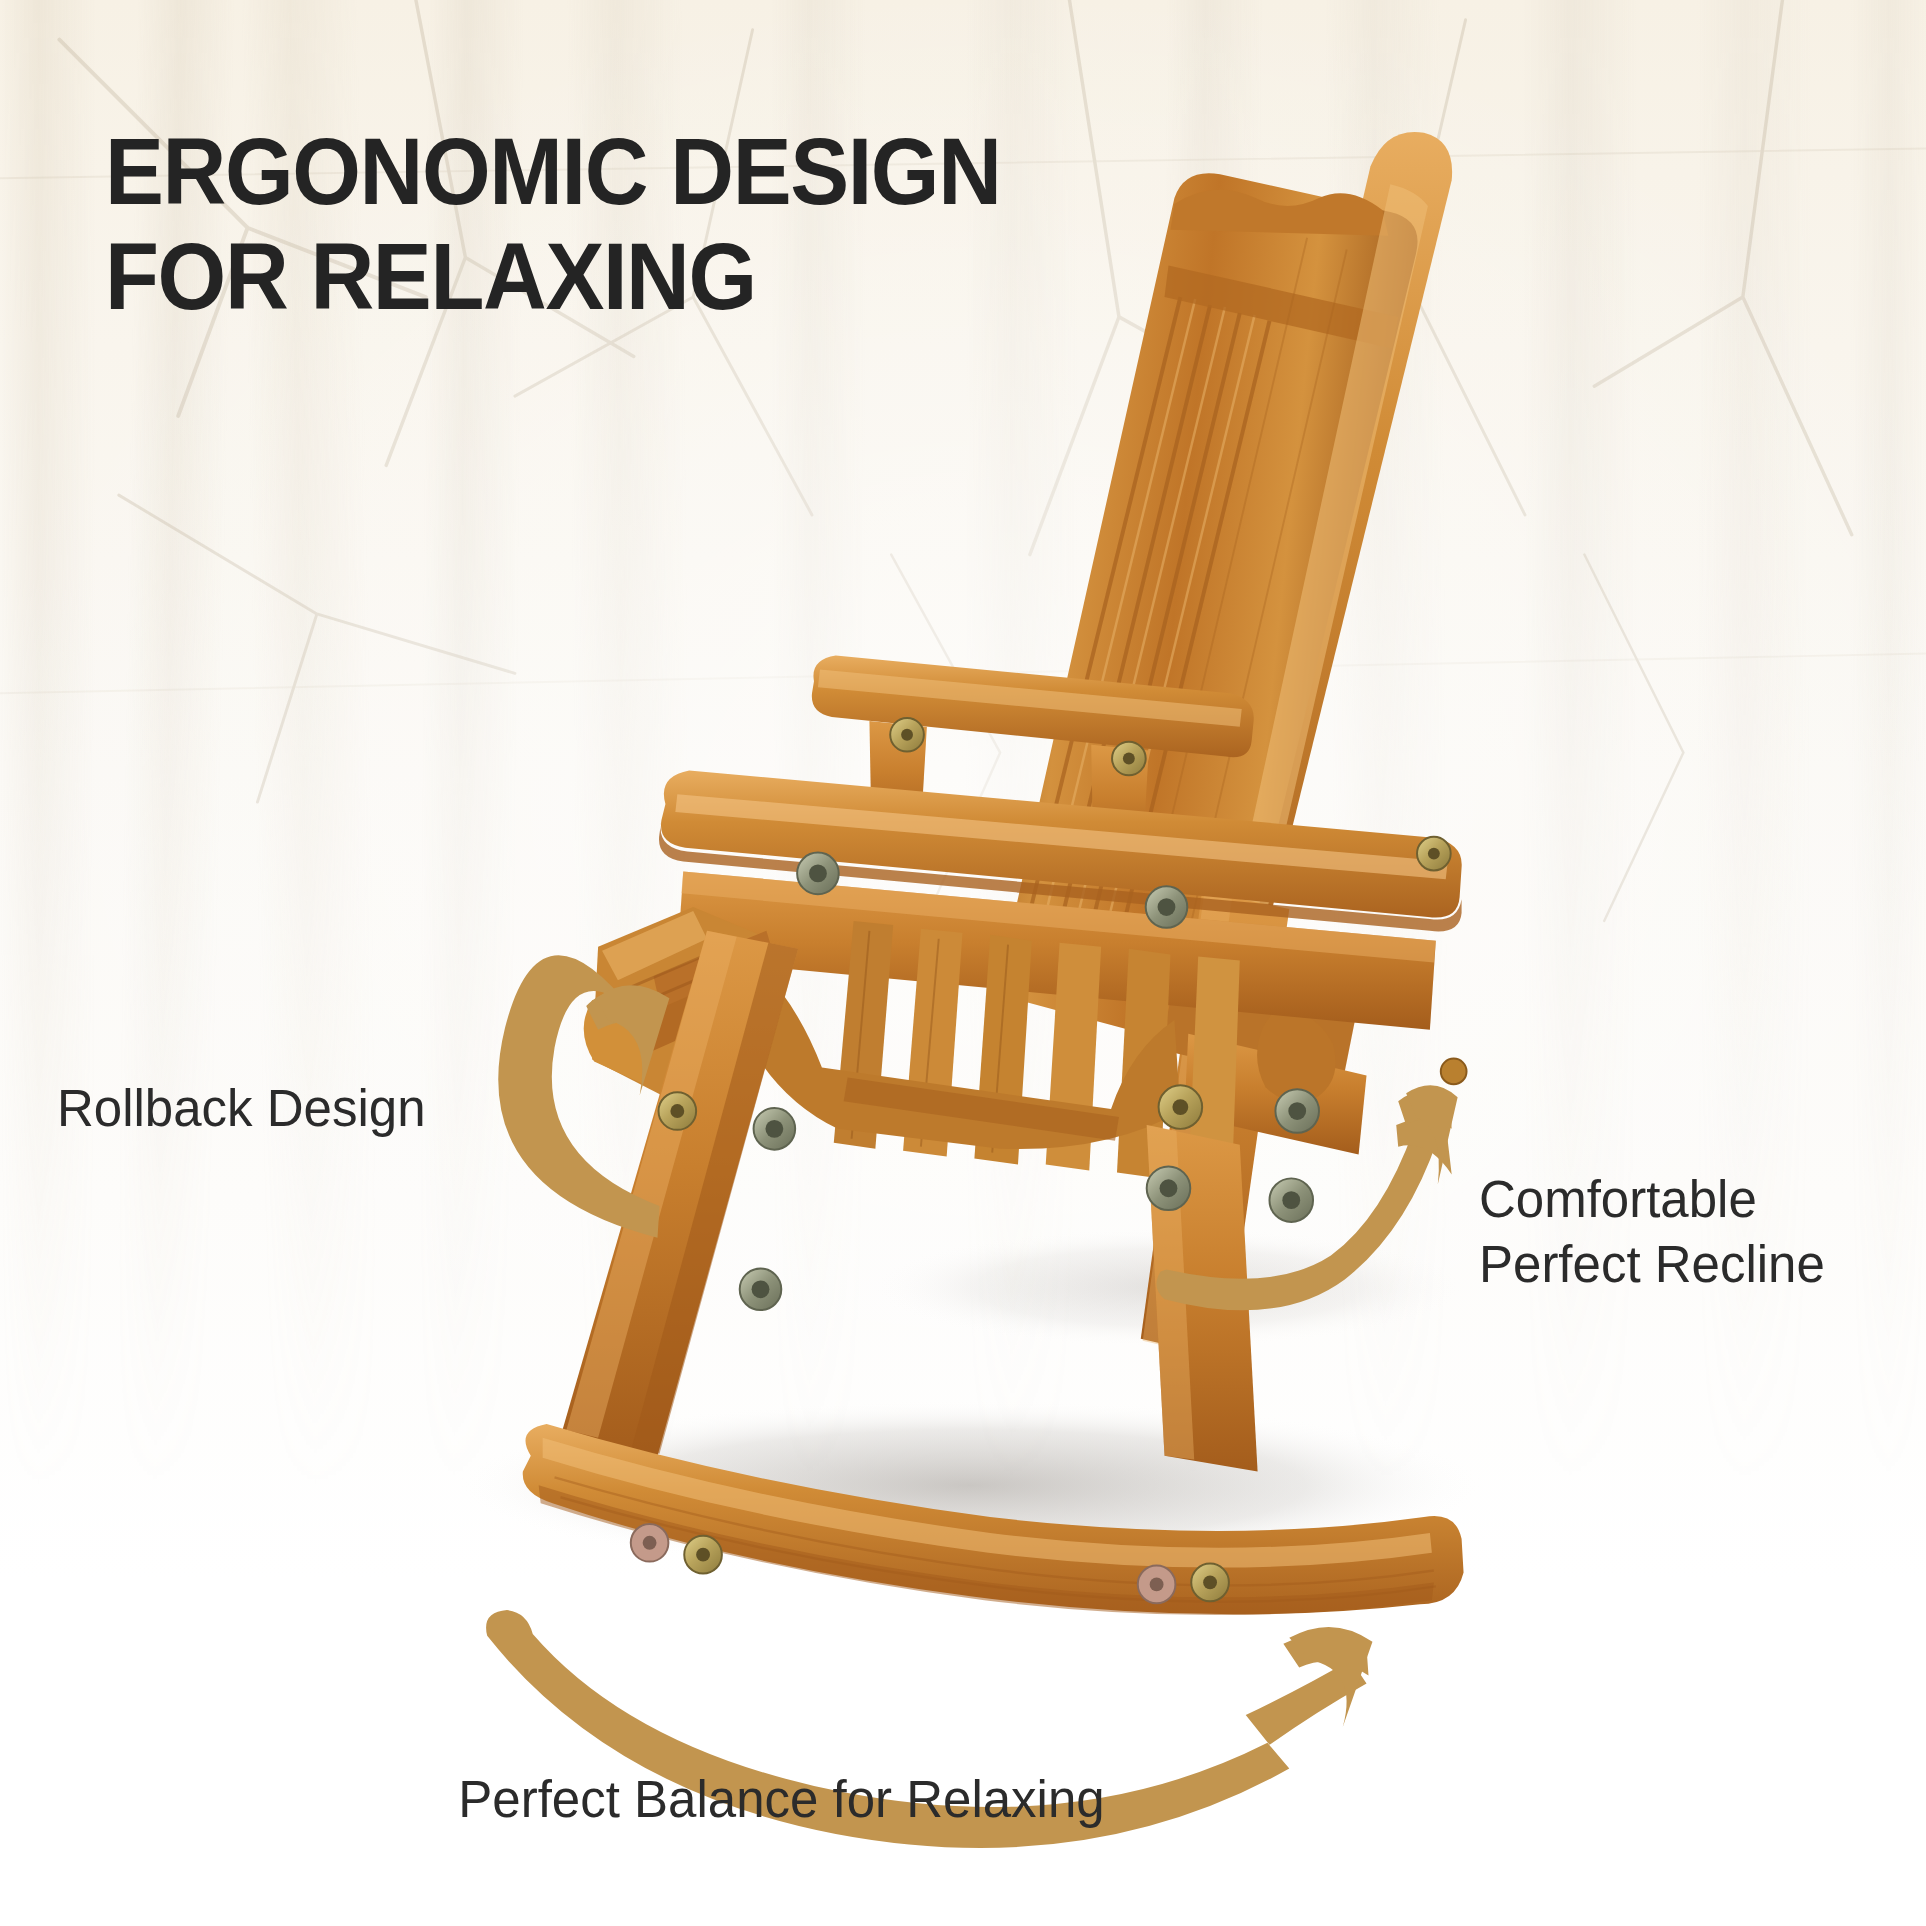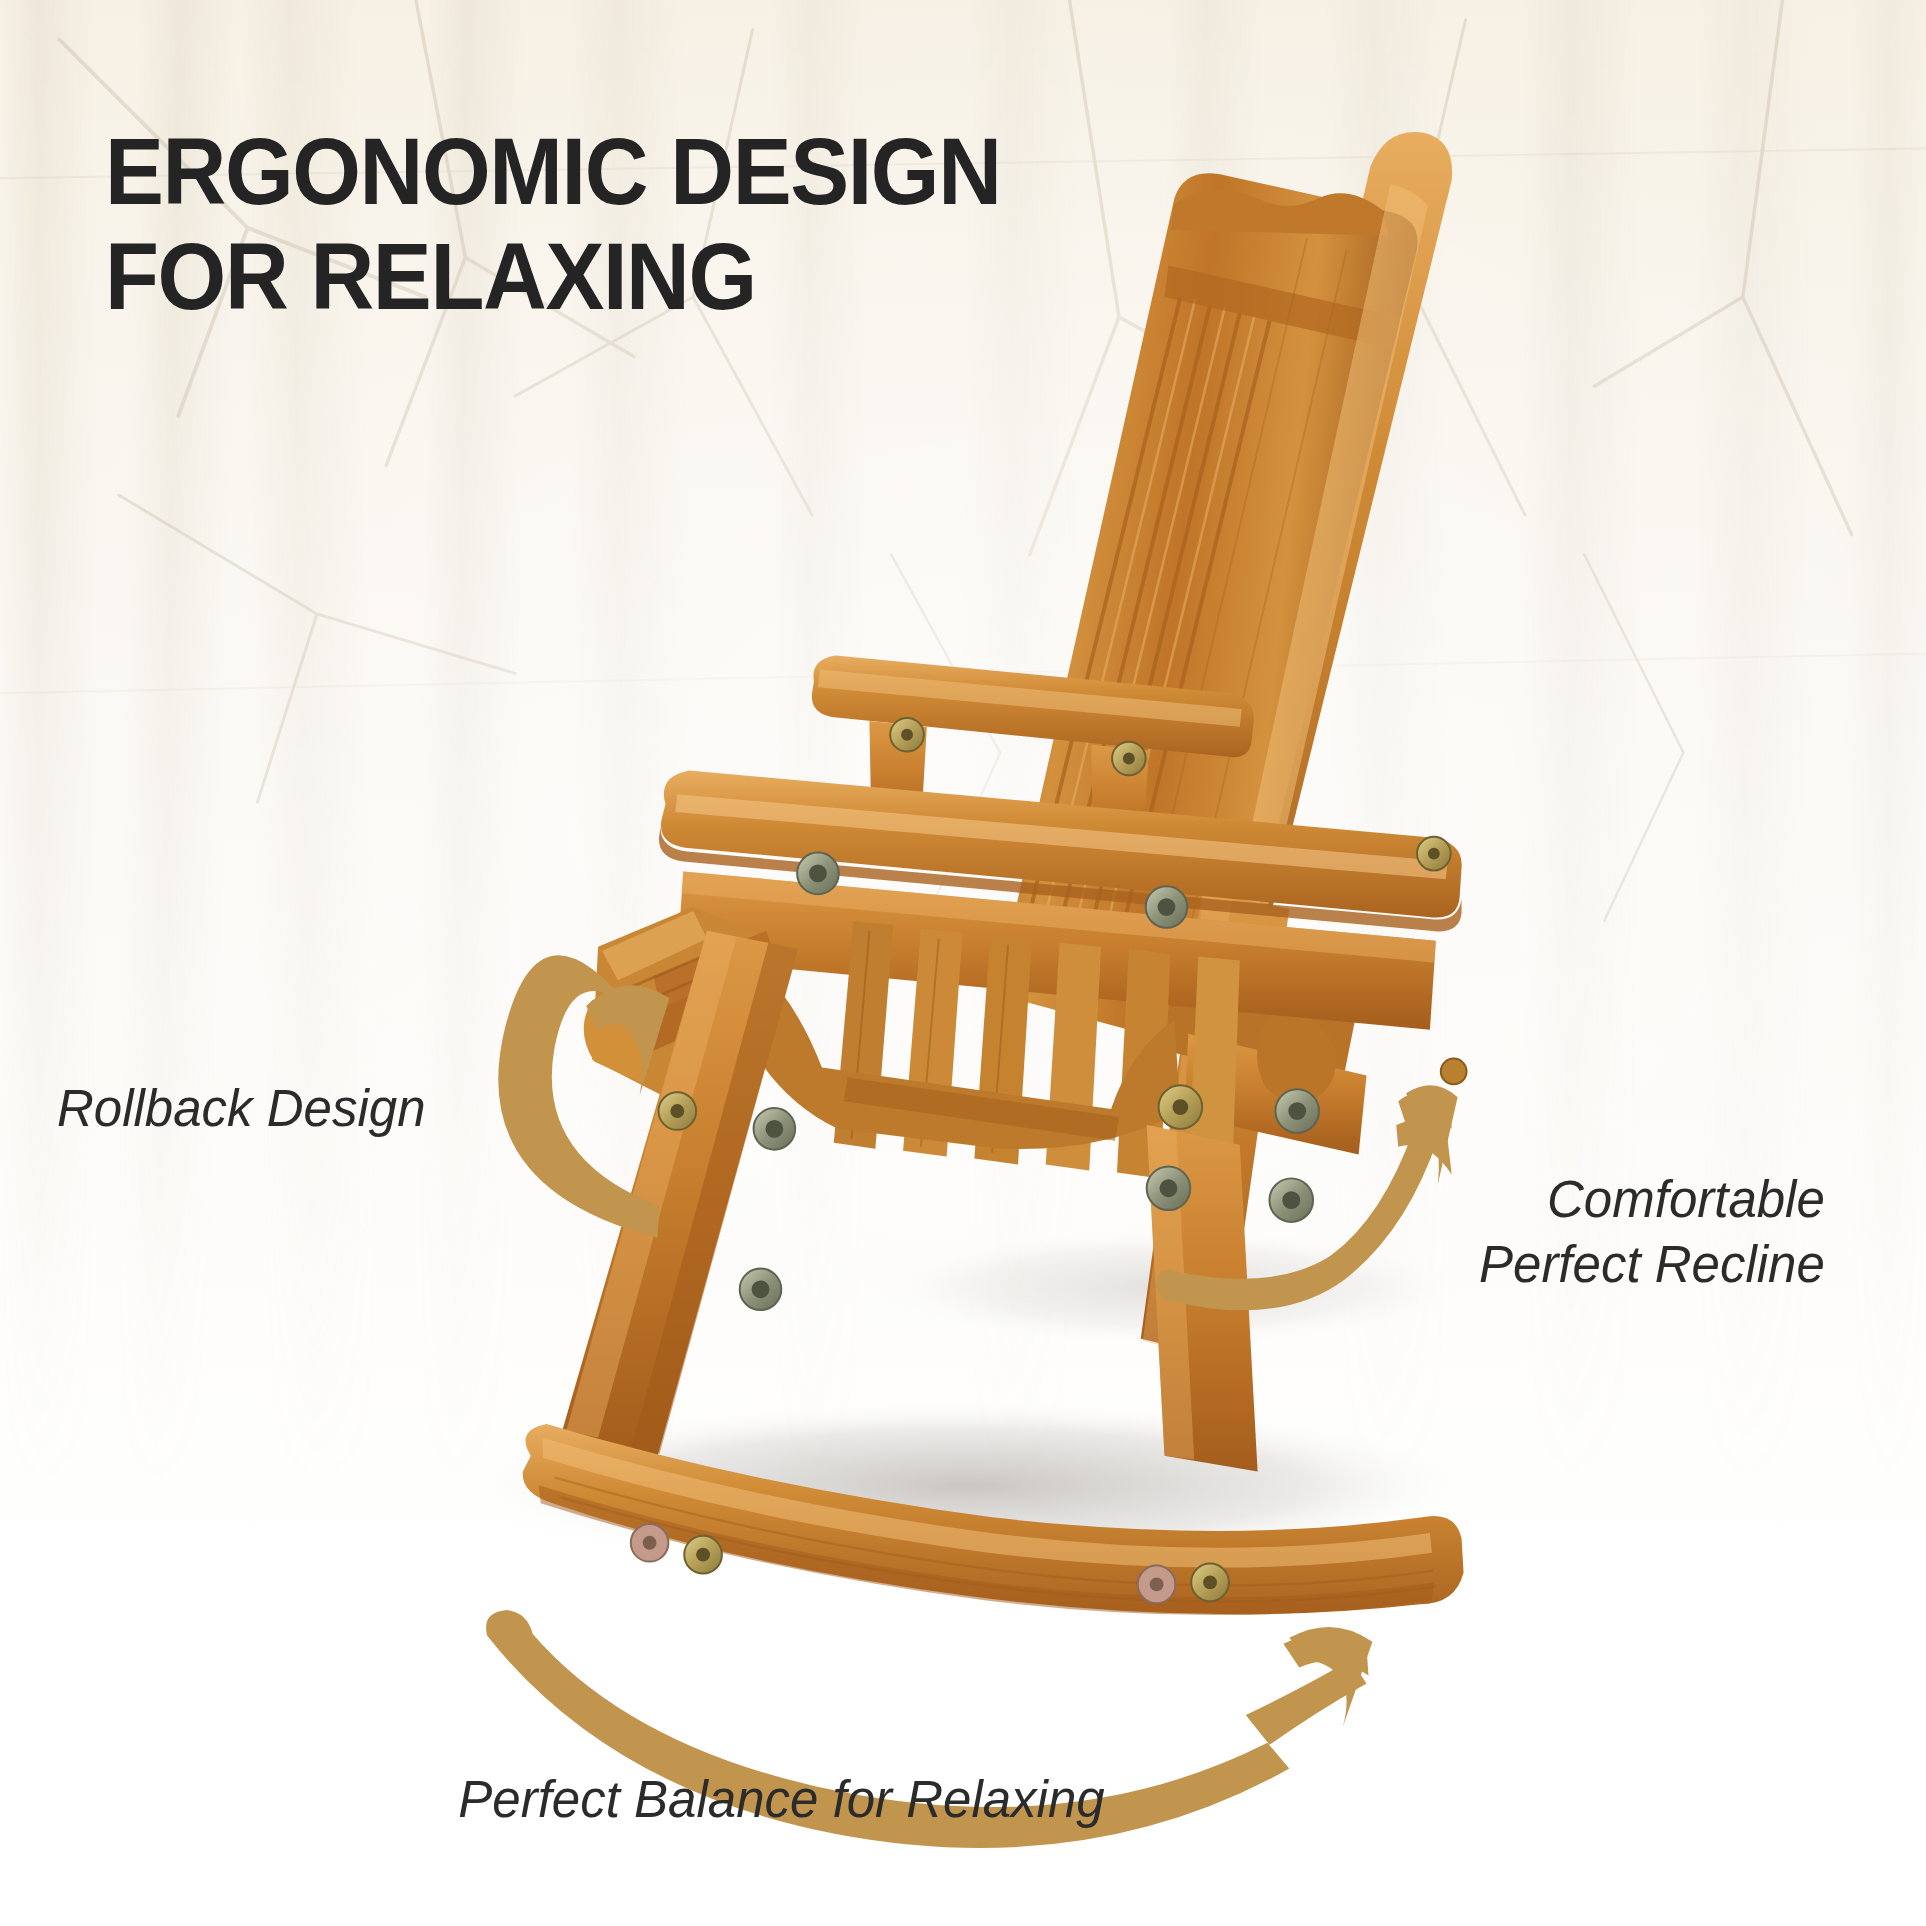--- a/index.html
+++ b/index.html
@@ -83,24 +83,23 @@
 
   
   .label {
     position: absolute;
     color: #2b2b2b;
     font-size: 51px;
     line-height: 1.27;
     font-weight: 400;
     letter-spacing: 0px;
     white-space: nowrap;
-    font-style: italic;
   }
   #label-rollback { left: 57px; top: 1077px; }
-  #label-backrest { left: 1479px; top: 1168px; text-align: right; }
+  #label-backrest { left: 1479px; top: 1168px; text-align: left; }
   #label-backrest .l { display: block; }
   #label-balance  { left: 0; top: 1768px; width: 1563px; text-align: center; }
 
   
   .arrows {
     position: absolute;
     inset: 0;
     pointer-events: none;
   }
 

